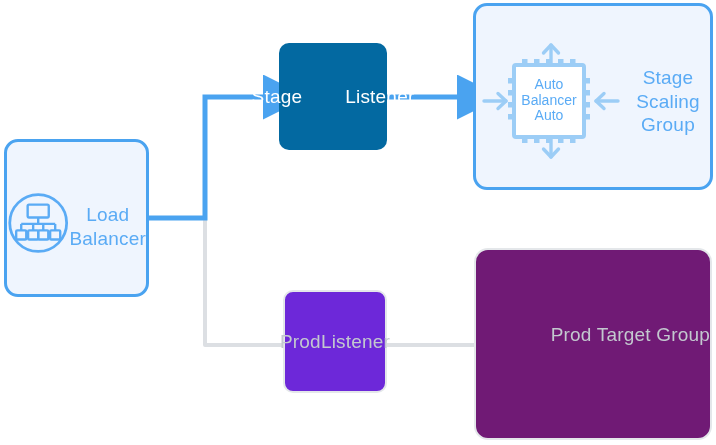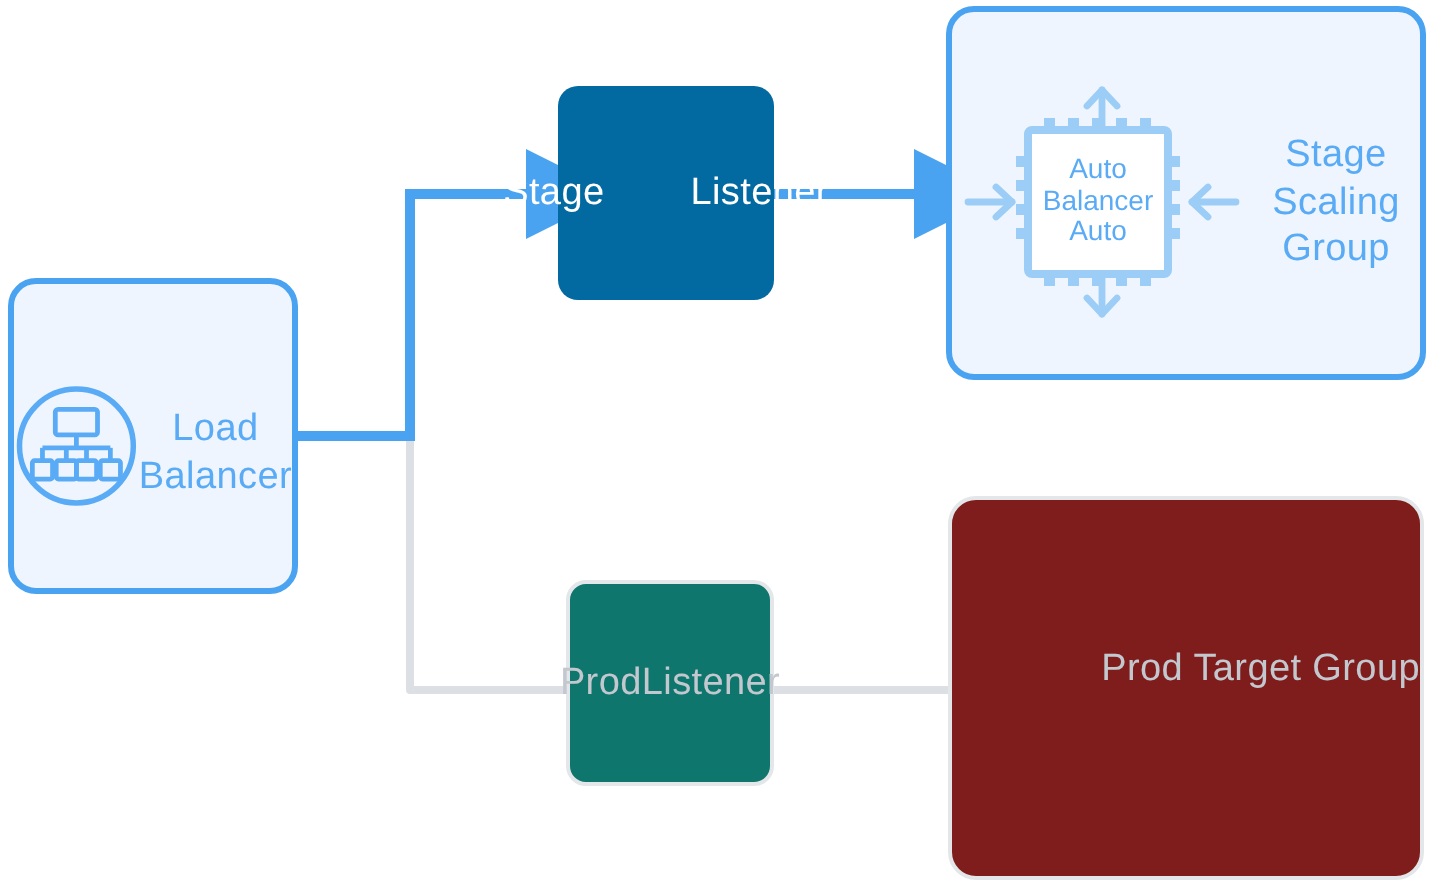--- a/index.html
+++ b/index.html
@@ -67,21 +67,21 @@
   }
 
   
   #prod-listener {
     left: 283px;
     top: 290px;
     width: 104px;
     height: 103px;
     border: 2px solid #e4e7ea;
     border-radius: 10px;
-    background: #0f766e;
+    background: #6d28d9;
     color: #c3c8cf;
     font-size: 19px;
     letter-spacing: .2px;
   }
 
   
   #stage-target-group {
     left: 473px;
     top: 3px;
     width: 240px;
@@ -105,21 +105,21 @@
   }
 
   
   #prod-target-group {
     left: 474px;
     top: 248px;
     width: 238px;
     height: 192px;
     border: 2px solid #e4e7ea;
     border-radius: 14px;
-    background: #7f1d1d;
+    background: #701a75;
     justify-content: flex-end;
     padding-bottom: 18px;
   }
   #ptg-label {
     color: #c3c8cf;
     font-size: 19px;
     letter-spacing: .2px;
   }
 
   

